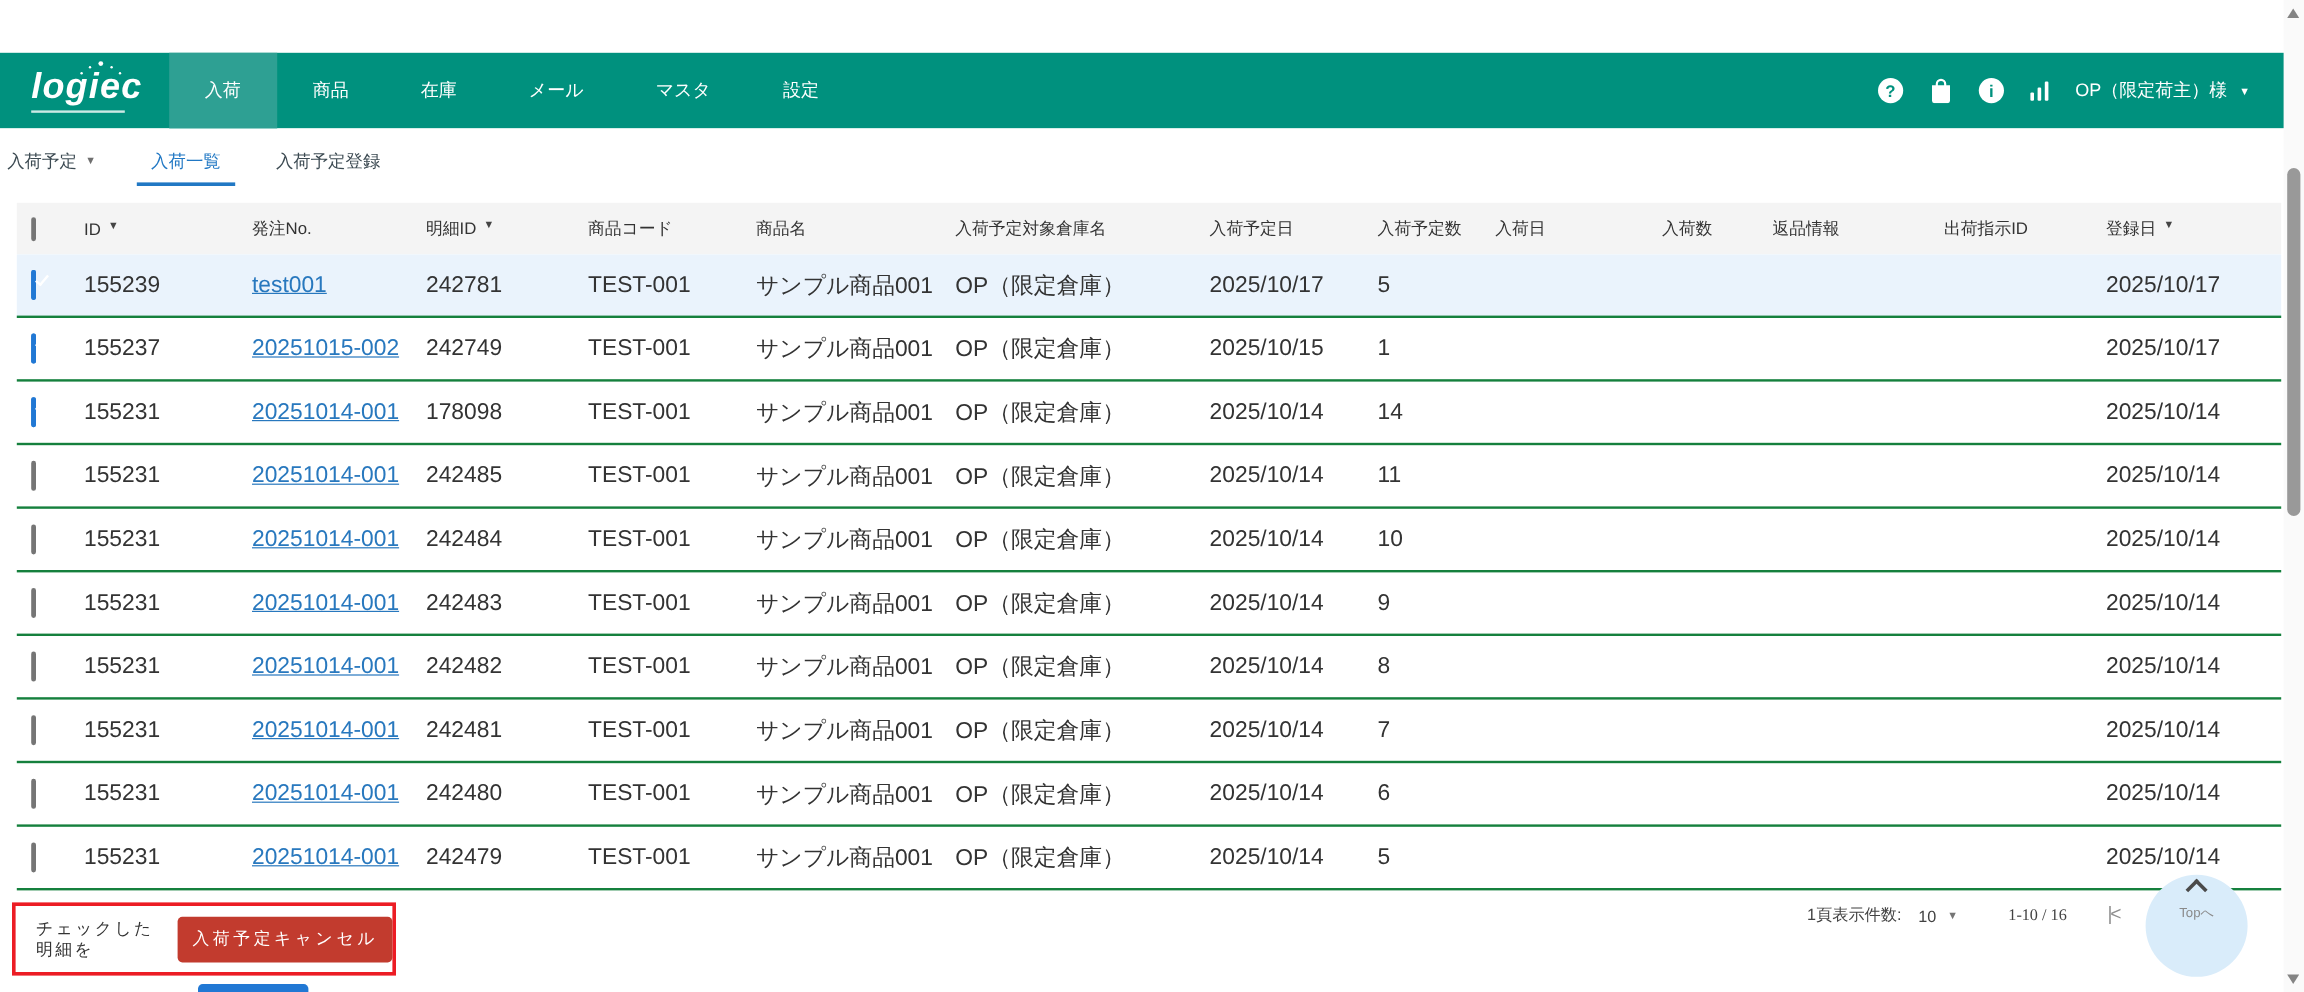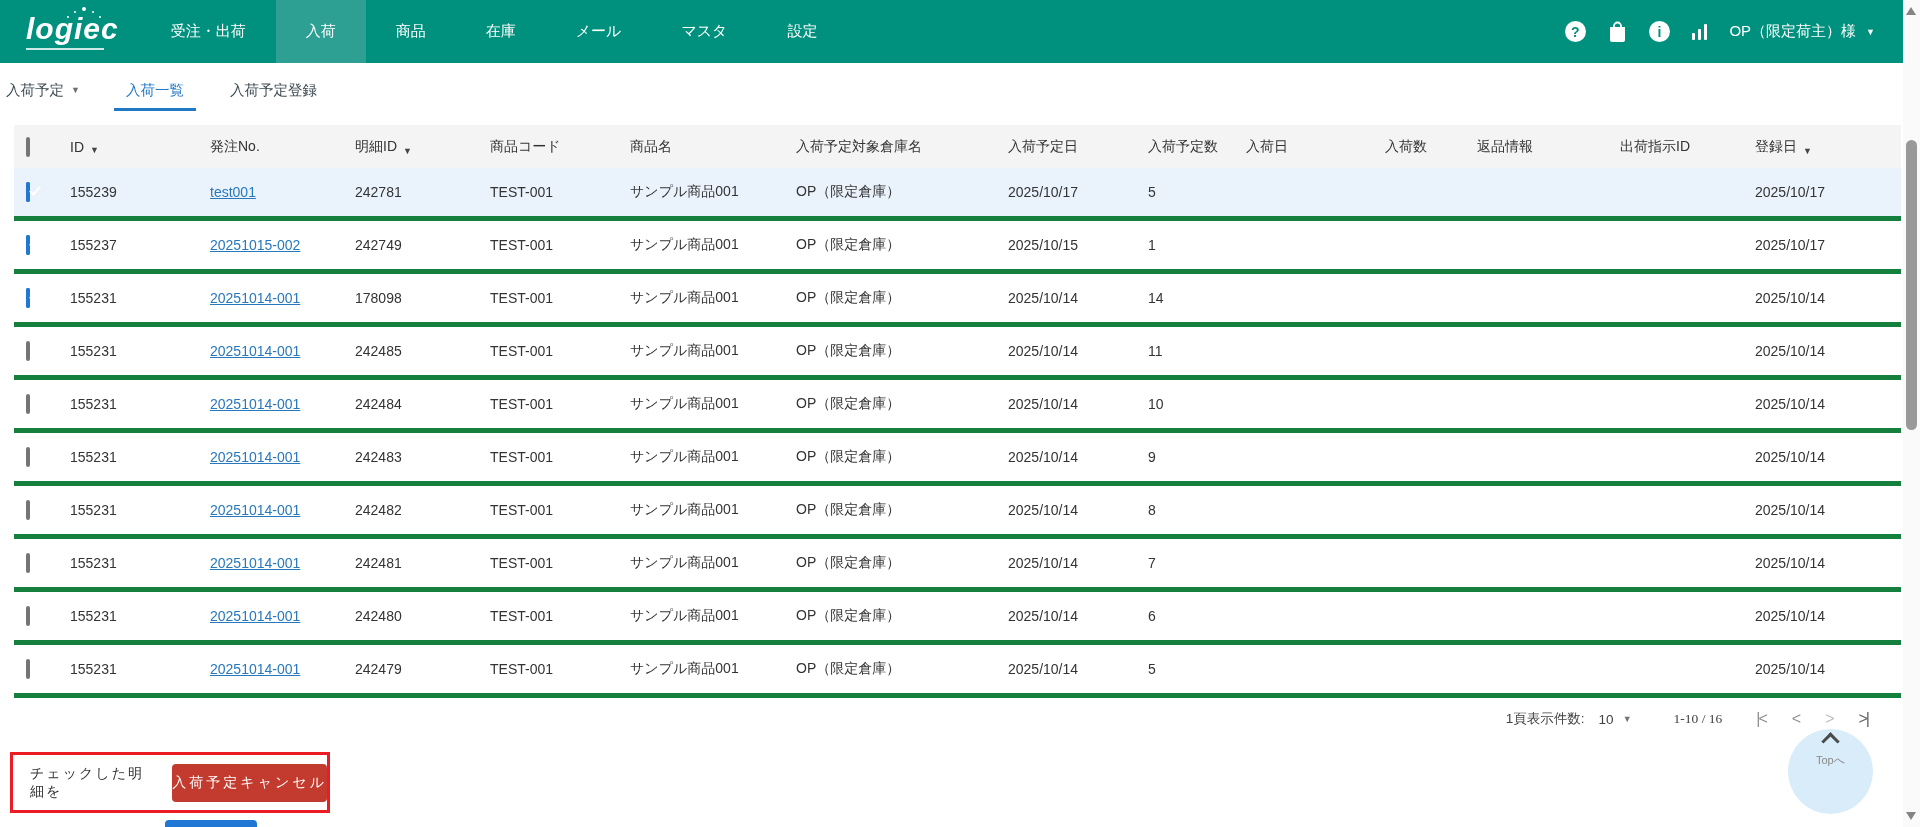--- a/index.html
+++ b/index.html
@@ -5,21 +5,21 @@
   * { box-sizing: border-box; margin: 0; padding: 0; }
   html, body { width: 1920px; height: 827px; }
   body {
     font-family: "Liberation Sans", "DejaVu Sans", sans-serif;
     background: #fff; overflow: hidden; position: relative; color: #333;
   }
 
   
   .navbar {
     height: 63px; background: var(--accent-teal, #00917e);
-    display: flex; align-items: stretch; color: #fff;
+    display: flex; align-items: stretch; color: #fff; margin-top: 44px;
   }
   .logo-box { display: flex; flex-direction: column; justify-content: center; padding: 0 22px 0 26px; min-width: 140px; }
   .logo-text { font-size: 30px; font-weight: bold; font-style: italic; letter-spacing: 1px; line-height: 1; position: relative; }
   .logo-dots { position: absolute; top: -7px; left: 56px; width: 4px; height: 4px; border-radius: 50%; background: #fff;
     box-shadow: -9px 3px 0 -1px #fff, 9px 3px 0 -1px #fff, -16px 8px 0 -1px #fff, 16px 8px 0 -1px #fff; }
   .logo-rule { margin-top: 4px; width: 78px; height: 2px; background: rgba(255,255,255,.8); }
   .nav-items { display: flex; }
   .nav-item { padding: 0 30px; display: flex; align-items: center; font-size: 15px; cursor: pointer; white-space: nowrap; }
   .nav-item.active { background: var(--accent-teal-active, #2ea093); }
   .nav-right { margin-left: auto; display: flex; align-items: center; gap: 22px; padding-right: 45px; }
@@ -39,25 +39,25 @@
   .tab.active::after { content: ""; position: absolute; left: -6px; right: -6px; bottom: 6px; height: 3px; background: var(--tab-blue, #2178c4); }
   .tab .caret { font-size: 9px; color: #6f6f6f; }
 
   
   :root { --cols: 44px 140px 145px 135px 140px 166px 212px 140px 98px 139px 92px 143px 135px 129px; }
   .table { margin: 8px 19px 0 14px; }
   .thead {
     display: grid; grid-template-columns: var(--cols); align-items: center;
     background: #f4f4f4; height: 43px; padding-left: 12px; font-size: 14px; color: #333;
   }
-  .th { display: flex; align-items: flex-end; cursor: pointer; }
+  .th { display: flex; align-items: flex-start; cursor: pointer; }
   .sort { font-size: 9px; margin-left: 6px; color: #444; }
   .tbody .tr {
     display: grid; grid-template-columns: var(--cols); align-items: center;
-    height: 53px; padding-left: 12px; border-bottom: 5px solid #15803d; font-size: 14px;
+    height: 53px; padding-left: 12px; border-bottom: 2px solid #15803d; font-size: 19px;
   }
   .tr.highlight { background: var(--highlight-row, #eaf3fc); }
   .checkbox { width: 18px; height: 18px; border: 2px solid #757575; border-radius: 2px; background: #fff; position: relative; cursor: pointer; }
   .checkbox.checked { background: var(--checkbox-blue, #2178d4); border-color: var(--checkbox-blue, #2178d4); }
   .checkbox.checked::after { content: ""; position: absolute; left: 4px; top: 0px; width: 4px; height: 9px;
     border: solid #fff; border-width: 0 2px 2px 0; transform: rotate(40deg); }
   .link { color: var(--link-blue, #2878be); text-decoration: underline; cursor: pointer; }
 
   
   .pagination { display: flex; align-items: center; justify-content: flex-end; margin: 12px 52px 0 0; font-size: 13.5px; color: #424242; text-align: right; }
@@ -69,21 +69,21 @@
   .pg-btn { cursor: pointer; letter-spacing: -2px; }
   .pg-first, .pg-prev { color: #8f8f8f; }
   .pg-next { color: #bdbdbd; }
   .pg-last { color: #616161; }
 
   
   .footer-note { position: absolute; left: 10px; top: 752px; width: 320px; height: 61px;
     border: 3px solid var(--annotation-red, #ec1c24); display: flex; align-items: center; padding-left: 17px; gap: 15px; background: #fff; }
   .footer-label { font-size: 14px; color: #333; letter-spacing: 2px; }
   .cancel-btn { background: var(--button-red, #c23b2e); color: #fff; font-size: 14px; letter-spacing: 3px;
-    padding: 10px 0; border: none; border-radius: 4px; cursor: pointer; white-space: nowrap; }
+    padding: 10px 12px; border: none; border-radius: 4px; cursor: pointer; white-space: nowrap; }
   .partial-btn { position: absolute; left: 165px; top: 820px; width: 92px; height: 9px;
     background: var(--checkbox-blue, #2178d4); border-radius: 4px 4px 0 0; cursor: pointer; }
 
   
   .top-circle { position: absolute; left: 1788px; top: 729px; width: 85px; height: 85px; border-radius: 50%;
     background: var(--circle-blue, #d9ecfa); display: flex; flex-direction: column; align-items: center; cursor: pointer; }
   .chev-up { width: 13px; height: 13px; border-top: 3.5px solid #4a4a4a; border-right: 3.5px solid #4a4a4a; transform: rotate(-45deg); margin: 6px 0 5px; }
   .top-label { font-size: 11px; color: #8a8a8a; }
 
   
@@ -100,23 +100,20 @@
   <div class="logo-box">
     <div class="logo-text">
       <span>logiec</span>
       <span class="logo-dots"></span>
     </div>
     <div class="logo-rule"></div>
   </div>
 
   <div class="nav-items">
 
-      <div class="nav-item">
-        <span>受注・出荷</span>
-      </div>
 
       <div class="nav-item active">
         <span>入荷</span>
       </div>
 
       <div class="nav-item">
         <span>商品</span>
       </div>
 
       <div class="nav-item">

